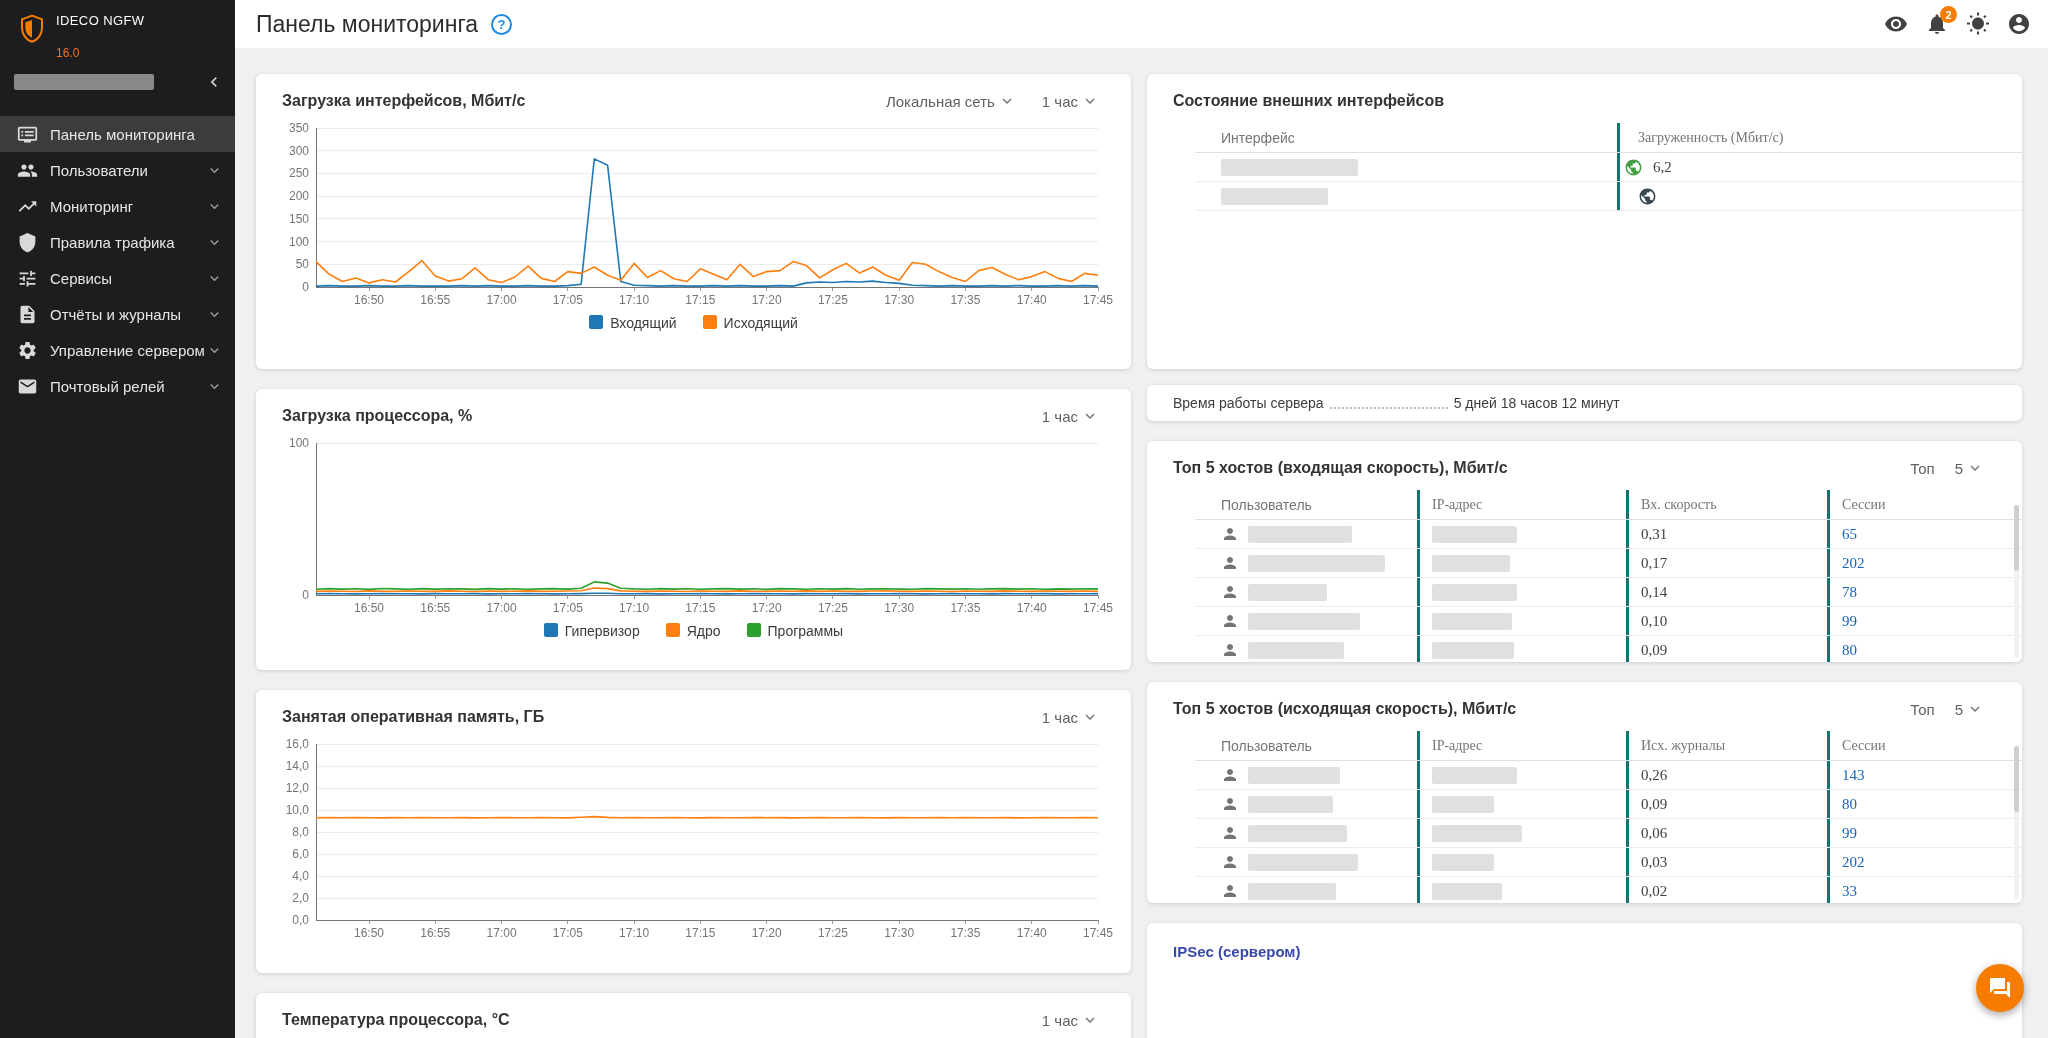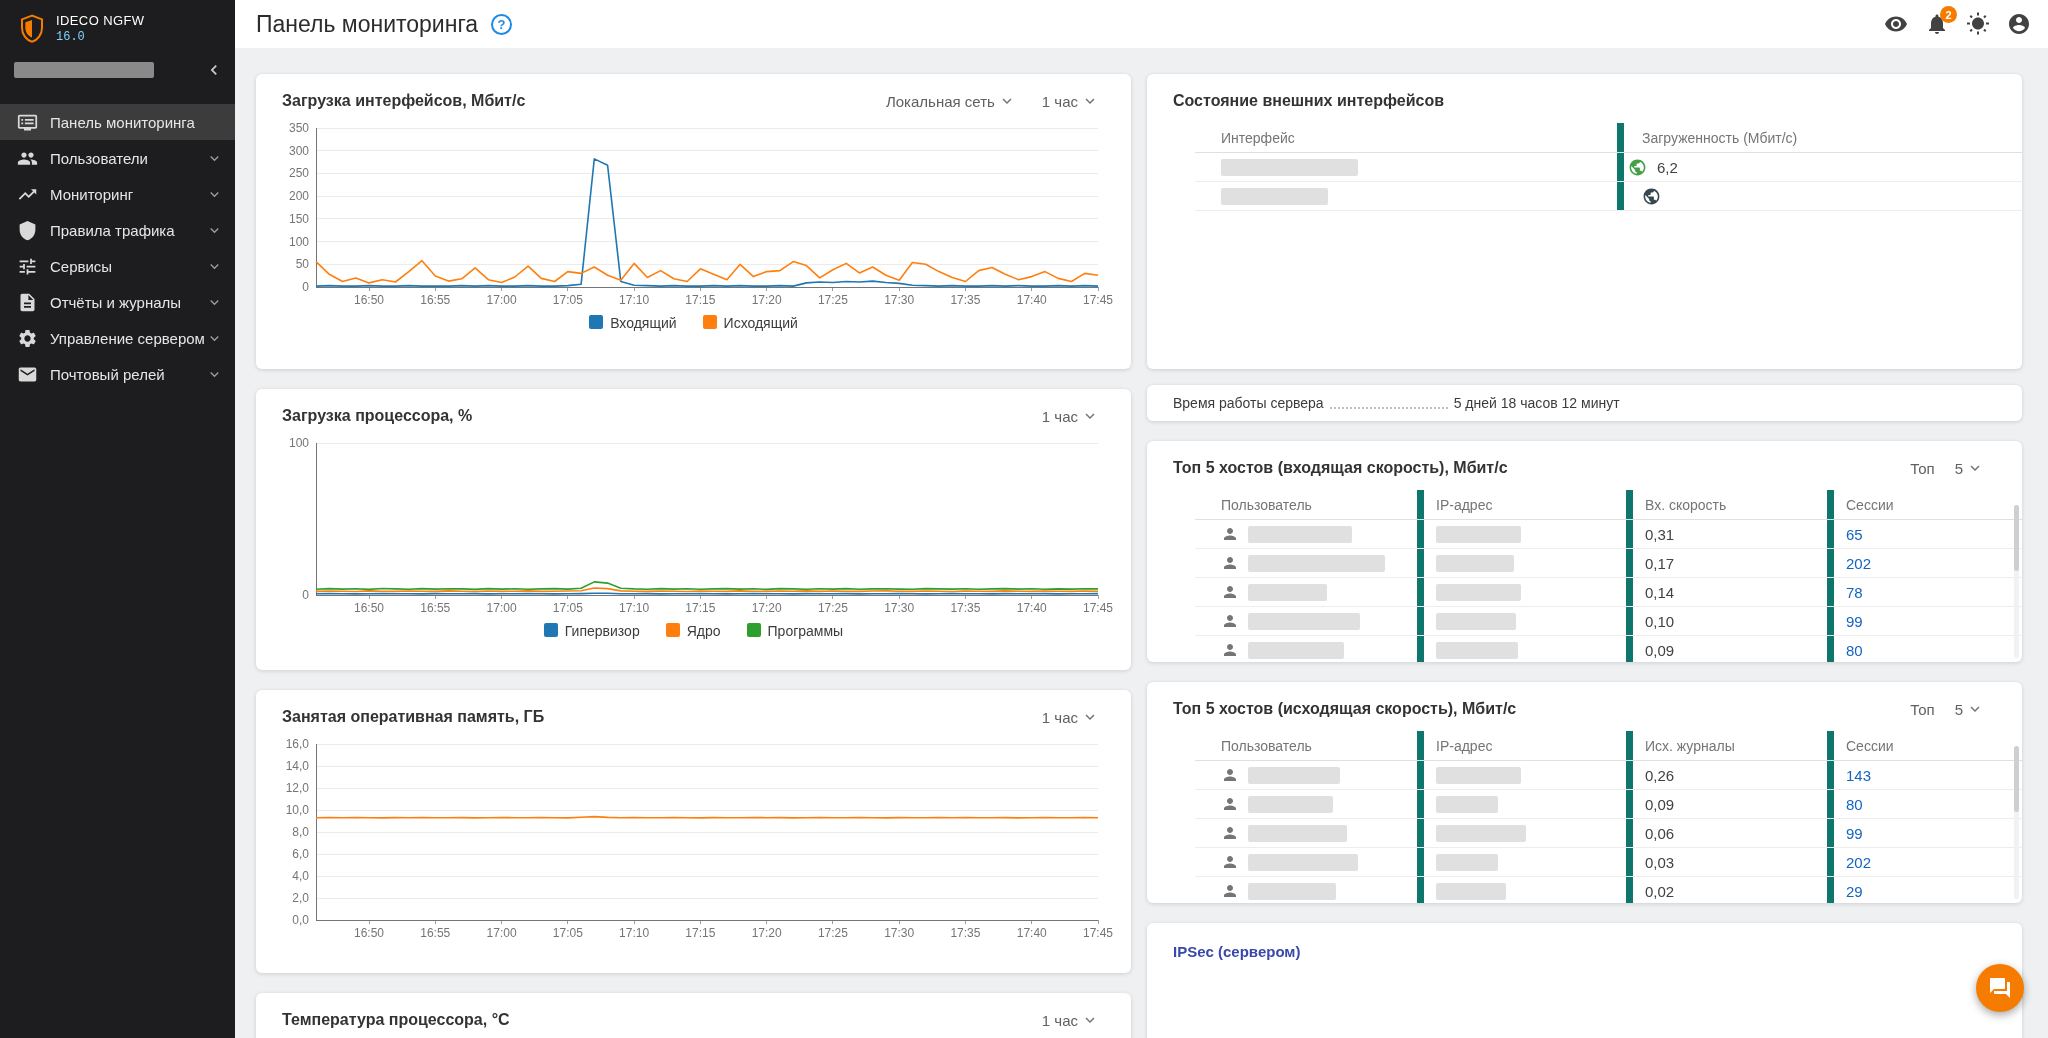--- a/index.html
+++ b/index.html
@@ -5,21 +5,21 @@
   * { box-sizing: border-box; margin: 0; padding: 0; }
   html,body { width:2048px; height:1038px; overflow:hidden; }
   body { font-family:"Liberation Sans", sans-serif; color:#333; background:#eef0f2; display:flex; }
 
   
   .sidebar { width:235px; flex:none; background:#1d1d1f; height:100%; color:#e4e4e4; }
   .brand { display:flex; align-items:flex-start; padding:10px 0 0 16px; }
   .brand svg { width:32px; height:38px; flex:none; }
   .brand-text { margin-left:8px; padding-top:3px; }
   .brand-name { font-size:13px; letter-spacing:.4px; color:#ffffff; }
-  .brand-version { font-size:12px; color:#7dd3fc; margin-top:2px;font-family:Liberation Mono, monospace; }
+  .brand-version { font-size:12px; color:#f97316; margin-top:18px; }
   .user-row { display:flex; align-items:center; margin-top:10px; padding:0 10px 0 14px; height:24px; }
   .user-row .redacted-dark { background:#9e9e9e; opacity:.85; width:140px; height:16px; border-radius:2px; }
   .collapse-btn { margin-left:auto; width:22px; height:22px; display:flex; align-items:center; justify-content:center; cursor:pointer; }
   .collapse-btn svg { width:20px; height:20px; fill:#cfcfcf; }
   .nav { margin-top:22px; }
   .nav-item { display:flex; align-items:center; height:36px; padding:0 12px 0 17px; font-size:15px; color:#e6e6e6; cursor:pointer; }
   .nav-item.active { background:#3c3c3c; }
   .nav-item .nav-icon { width:21px; height:21px; fill:#d9d9d9; margin-right:12px; flex:none; }
   .nav-item .chev { margin-left:auto; width:17px; height:17px; fill:#9b9b9b; flex:none; }
 
@@ -51,21 +51,21 @@
 
   
   .tbl { margin-top:13px; width:100%; }
   .trow, .thead { display:grid; align-items:center;margin-left:48px; }
   .g2 { grid-template-columns:422px 1fr; }
   .g4 { grid-template-columns:222px 209px 201px 1fr; }
   .thead { height:30px; border-bottom:1px solid #e0e0e0; font-size:14px; color:#757575; }
   .trow  { height:29px; border-bottom:1px solid #ededed; font-size:15px; color:#424242; }
   .cell { display:flex; align-items:center; height:100%; padding-left:12px; overflow:hidden; }
   .cell.first { padding-left:26px; }
-  .cell.bl { border-left:7px solid #0f766e; }
+  .cell.bl { border-left:3px solid #0f766e;font-family:Liberation Serif, serif; }
   .redacted { background:#e0e0e0; height:17px; border-radius:2px; flex:none; }
   .user-icn { width:18px; height:18px; fill:#757575; margin-right:9px; flex:none; }
   .globe { width:19px; height:19px; margin-right:10px; flex:none; }
   .link { color:#1565c0; cursor:pointer; }
   .scroll-track { position:absolute; right:3px; top:64px; bottom:4px; width:5px; background:#f2f2f2; border-radius:3px; }
   .scroll-thumb { position:absolute; right:3px; top:64px; width:5px; height:66px; background:#cfcfcf; border-radius:3px; cursor:pointer; }
 
   
   .uptime { display:flex; align-items:center; padding:0 26px; font-size:14px; color:#3c3c3c; }
   .dots { width:118px; border-bottom:2px dotted #bdbdbd; margin:0 6px; height:11px; flex:none; }
@@ -635,21 +635,21 @@
                 <svg class="user-icn" viewBox="0 0 24 24">
                   <path d="M12 12c2.21 0 4-1.79 4-4s-1.79-4-4-4-4 1.79-4 4 1.79 4 4 4zm0 2c-2.67 0-8 1.34-8 4v2h16v-2c0-2.66-5.33-4-8-4z"></path>
                 </svg>
                 <span class="redacted" style="width:88px"></span>
               </div>
             <div class="cell bl">
                 <span class="redacted" style="width:70px"></span>
               </div>
             <div class="cell bl">0,02</div>
             <div class="cell bl">
-                <span class="link">29</span>
+                <span class="link">33</span>
               </div>
           </div>
         </div>
         <div class="scroll-track"></div>
         <div class="scroll-thumb"></div>
       </div>
 
       <div class="card h160">
         <div class="card-head" style="padding-top:20px">
           <span class="ipsec-title">IPSec (сервером)</span>

